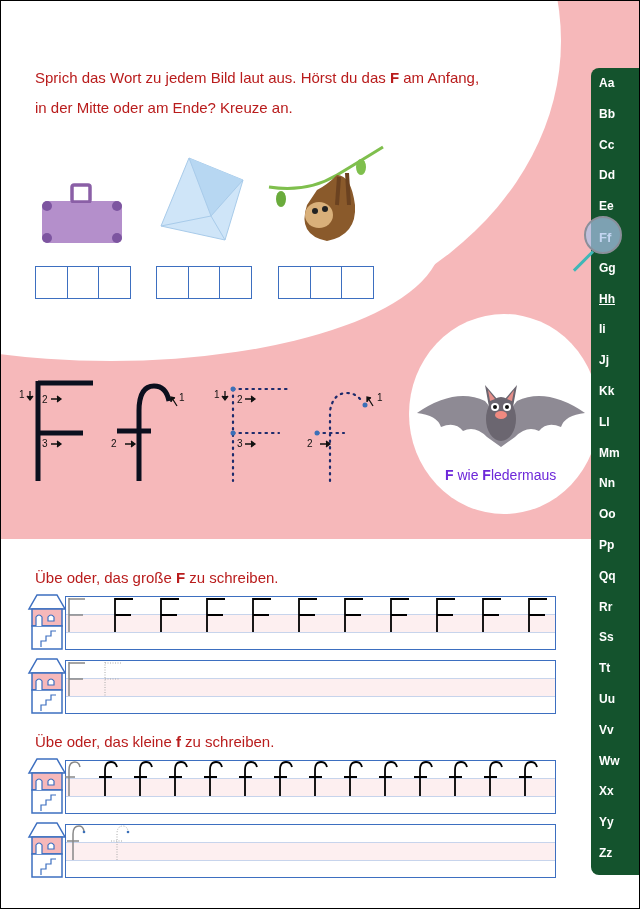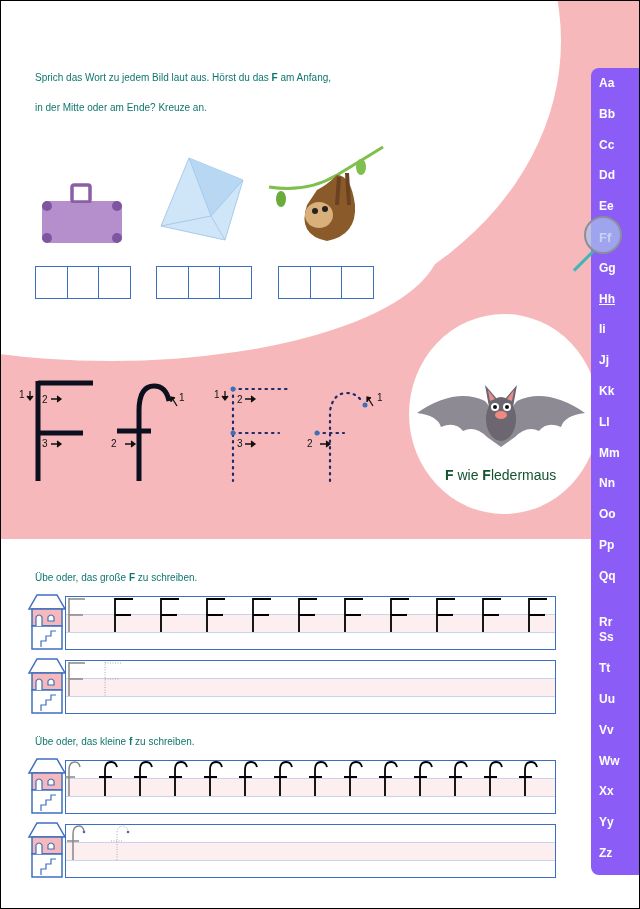--- a/index.html
+++ b/index.html
@@ -1,32 +1,32 @@
 <!DOCTYPE html>
 <html><head>
 <meta charset="utf-8">
 <style>
   html, body { margin:0; padding:0; }
   body { width:640px; height:909px; position:relative; overflow:hidden; background:#fff; font-family:"Liberation Sans", sans-serif; }
   .frame { position:absolute; left:0; top:0; width:638px; height:907px; border:1px solid #000; overflow:hidden; }
   .bg-pink-top { position:absolute; left:0; top:0; width:640px; height:540px; background:#f6b8ba; }
   .cloud { position:absolute; background:#fff; border-radius:50%; }
   .band-bottom { position:absolute; left:0; top:538px; width:640px; height:371px; background:#fff; }
-  .instr { position:absolute; left:34px; font-size:10px; color:#0f766e; line-height:30px; }
+  .instr { position:absolute; left:34px; font-size:15px; color:#b91c1c; line-height:30px; }
   .instr b { font-weight:bold; }
   .pic { position:absolute; }
   .boxes { position:absolute; display:flex; }
   .boxes .cell { width:31px; height:31px; border:1.5px solid #3d6fc0; margin-left:-1.5px; background:#fff; }
   .boxes .cell:first-child { margin-left:0; }
-  .alpha { position:absolute; left:590px; top:67px; width:50px; height:807px; background:#8b5cf6; border-radius:8px 0 0 8px; }
+  .alpha { position:absolute; left:590px; top:67px; width:50px; height:807px; background:#14532d; border-radius:8px 0 0 8px; }
   .alpha .item { position:absolute; left:8px; font-size:12px; font-weight:bold; color:#fff; }
   .mag { position:absolute; left:583px; top:215px; width:38px; height:38px; border-radius:50%; border:2px solid #8a8f9a; background:rgba(170,195,235,0.7); box-sizing:border-box; }
   .mag-handle { position:absolute; left:565px; top:249px; width:27px; height:3px; background:#3fb7b7; transform:rotate(-45deg); transform-origin:right center; }
   .bat-circle { position:absolute; left:408px; top:313px; width:190px; height:200px; border-radius:50%; background:#fff; }
-  .bat-caption { position:absolute; left:444px; top:466px; font-size:14px; color:#14532d; }
+  .bat-caption { position:absolute; left:444px; top:466px; font-size:14px; color:#6d28d9; }
   .bat-caption b { font-weight:bold; }
   .stroke-label { position:absolute; font-size:10px; color:#111; }
   .line-row { position:absolute; left:64px; width:491px; border:1.5px solid #3d6fc0; background:#fff; box-sizing:border-box; }
   .line-row .pinkband { position:absolute; left:0; right:0; background:#fdeff0; border-top:1px solid #c7d4ec; border-bottom:1px solid #c7d4ec; }
   .house { position:absolute; }
 </style>
 </head>
 <body>
 
 <div class="frame">
@@ -258,21 +258,21 @@
     <span class="item" style="top:224px;text-decoration:underline;">Hh</span>
     <span class="item" style="top:254px;">Ii</span>
     <span class="item" style="top:285px;">Jj</span>
     <span class="item" style="top:316px;">Kk</span>
     <span class="item" style="top:347px;">Ll</span>
     <span class="item" style="top:378px;">Mm</span>
     <span class="item" style="top:408px;">Nn</span>
     <span class="item" style="top:439px;">Oo</span>
     <span class="item" style="top:470px;">Pp</span>
     <span class="item" style="top:501px;">Qq</span>
-    <span class="item" style="top:532px;margin-top:15px;">Rr</span>
+    <span class="item" style="top:532px;">Rr</span>
     <span class="item" style="top:562px;">Ss</span>
     <span class="item" style="top:593px;">Tt</span>
     <span class="item" style="top:624px;">Uu</span>
     <span class="item" style="top:655px;text-align:center;">Vv</span>
     <span class="item" style="top:686px;text-align:right;">Ww</span>
     <span class="item" style="top:716px;">Xx</span>
     <span class="item" style="top:747px;">Yy</span>
     <span class="item" style="top:778px;">Zz</span>
   </div>
   <div class="mag-handle"></div>

